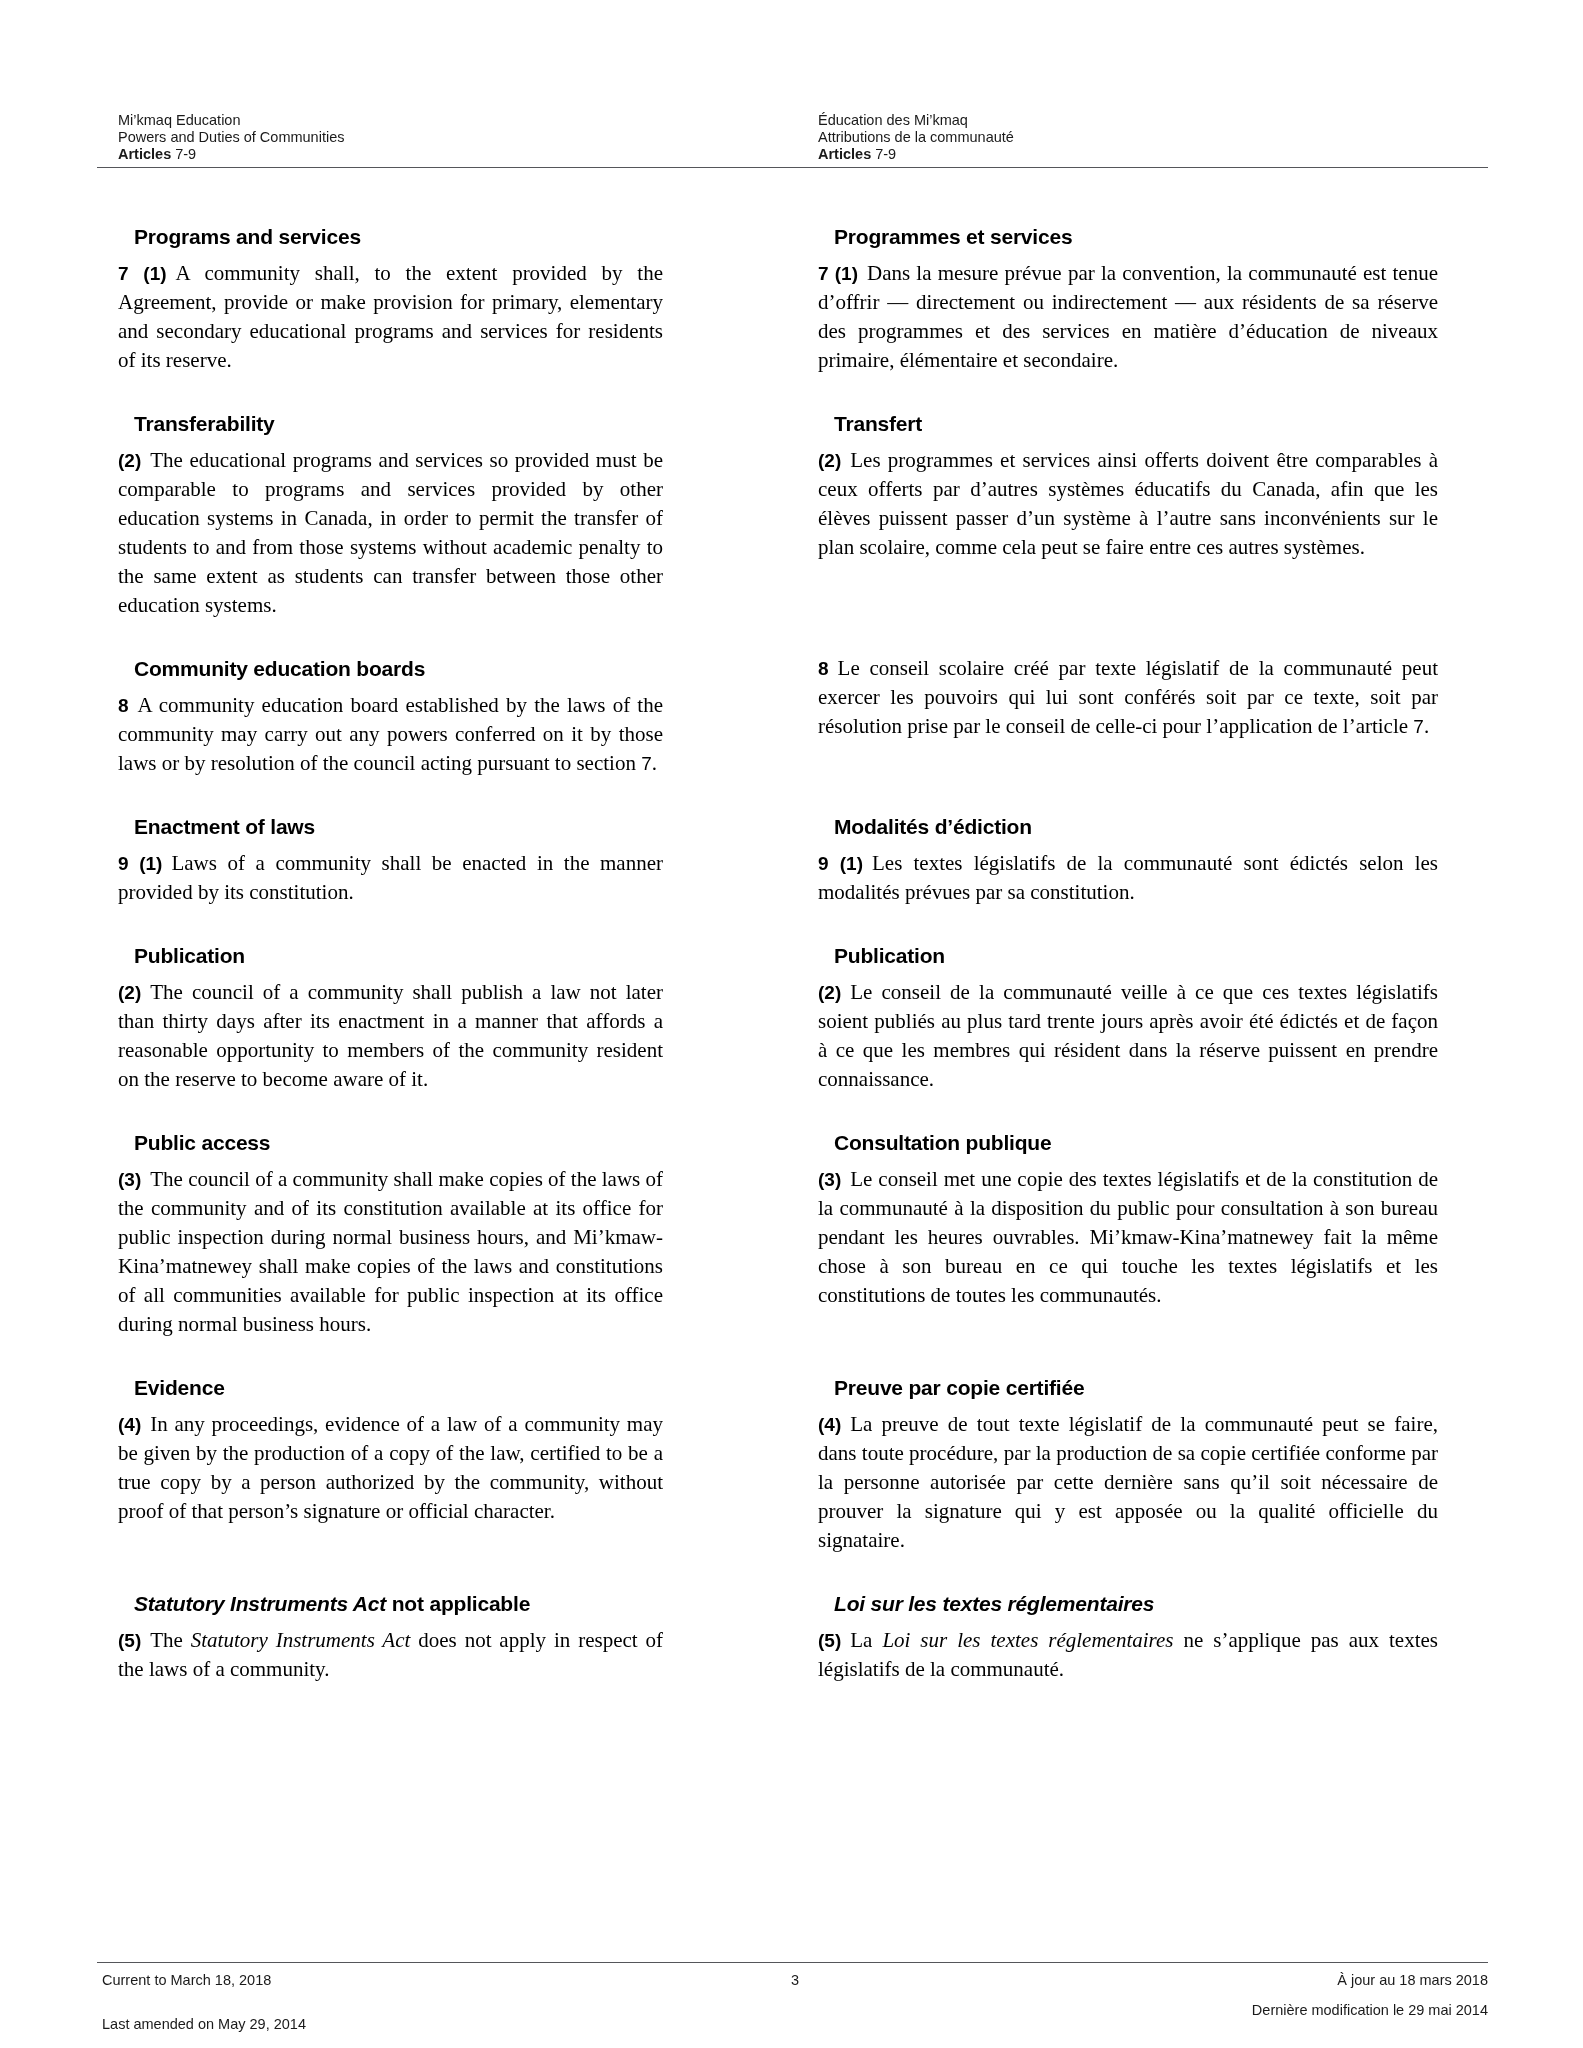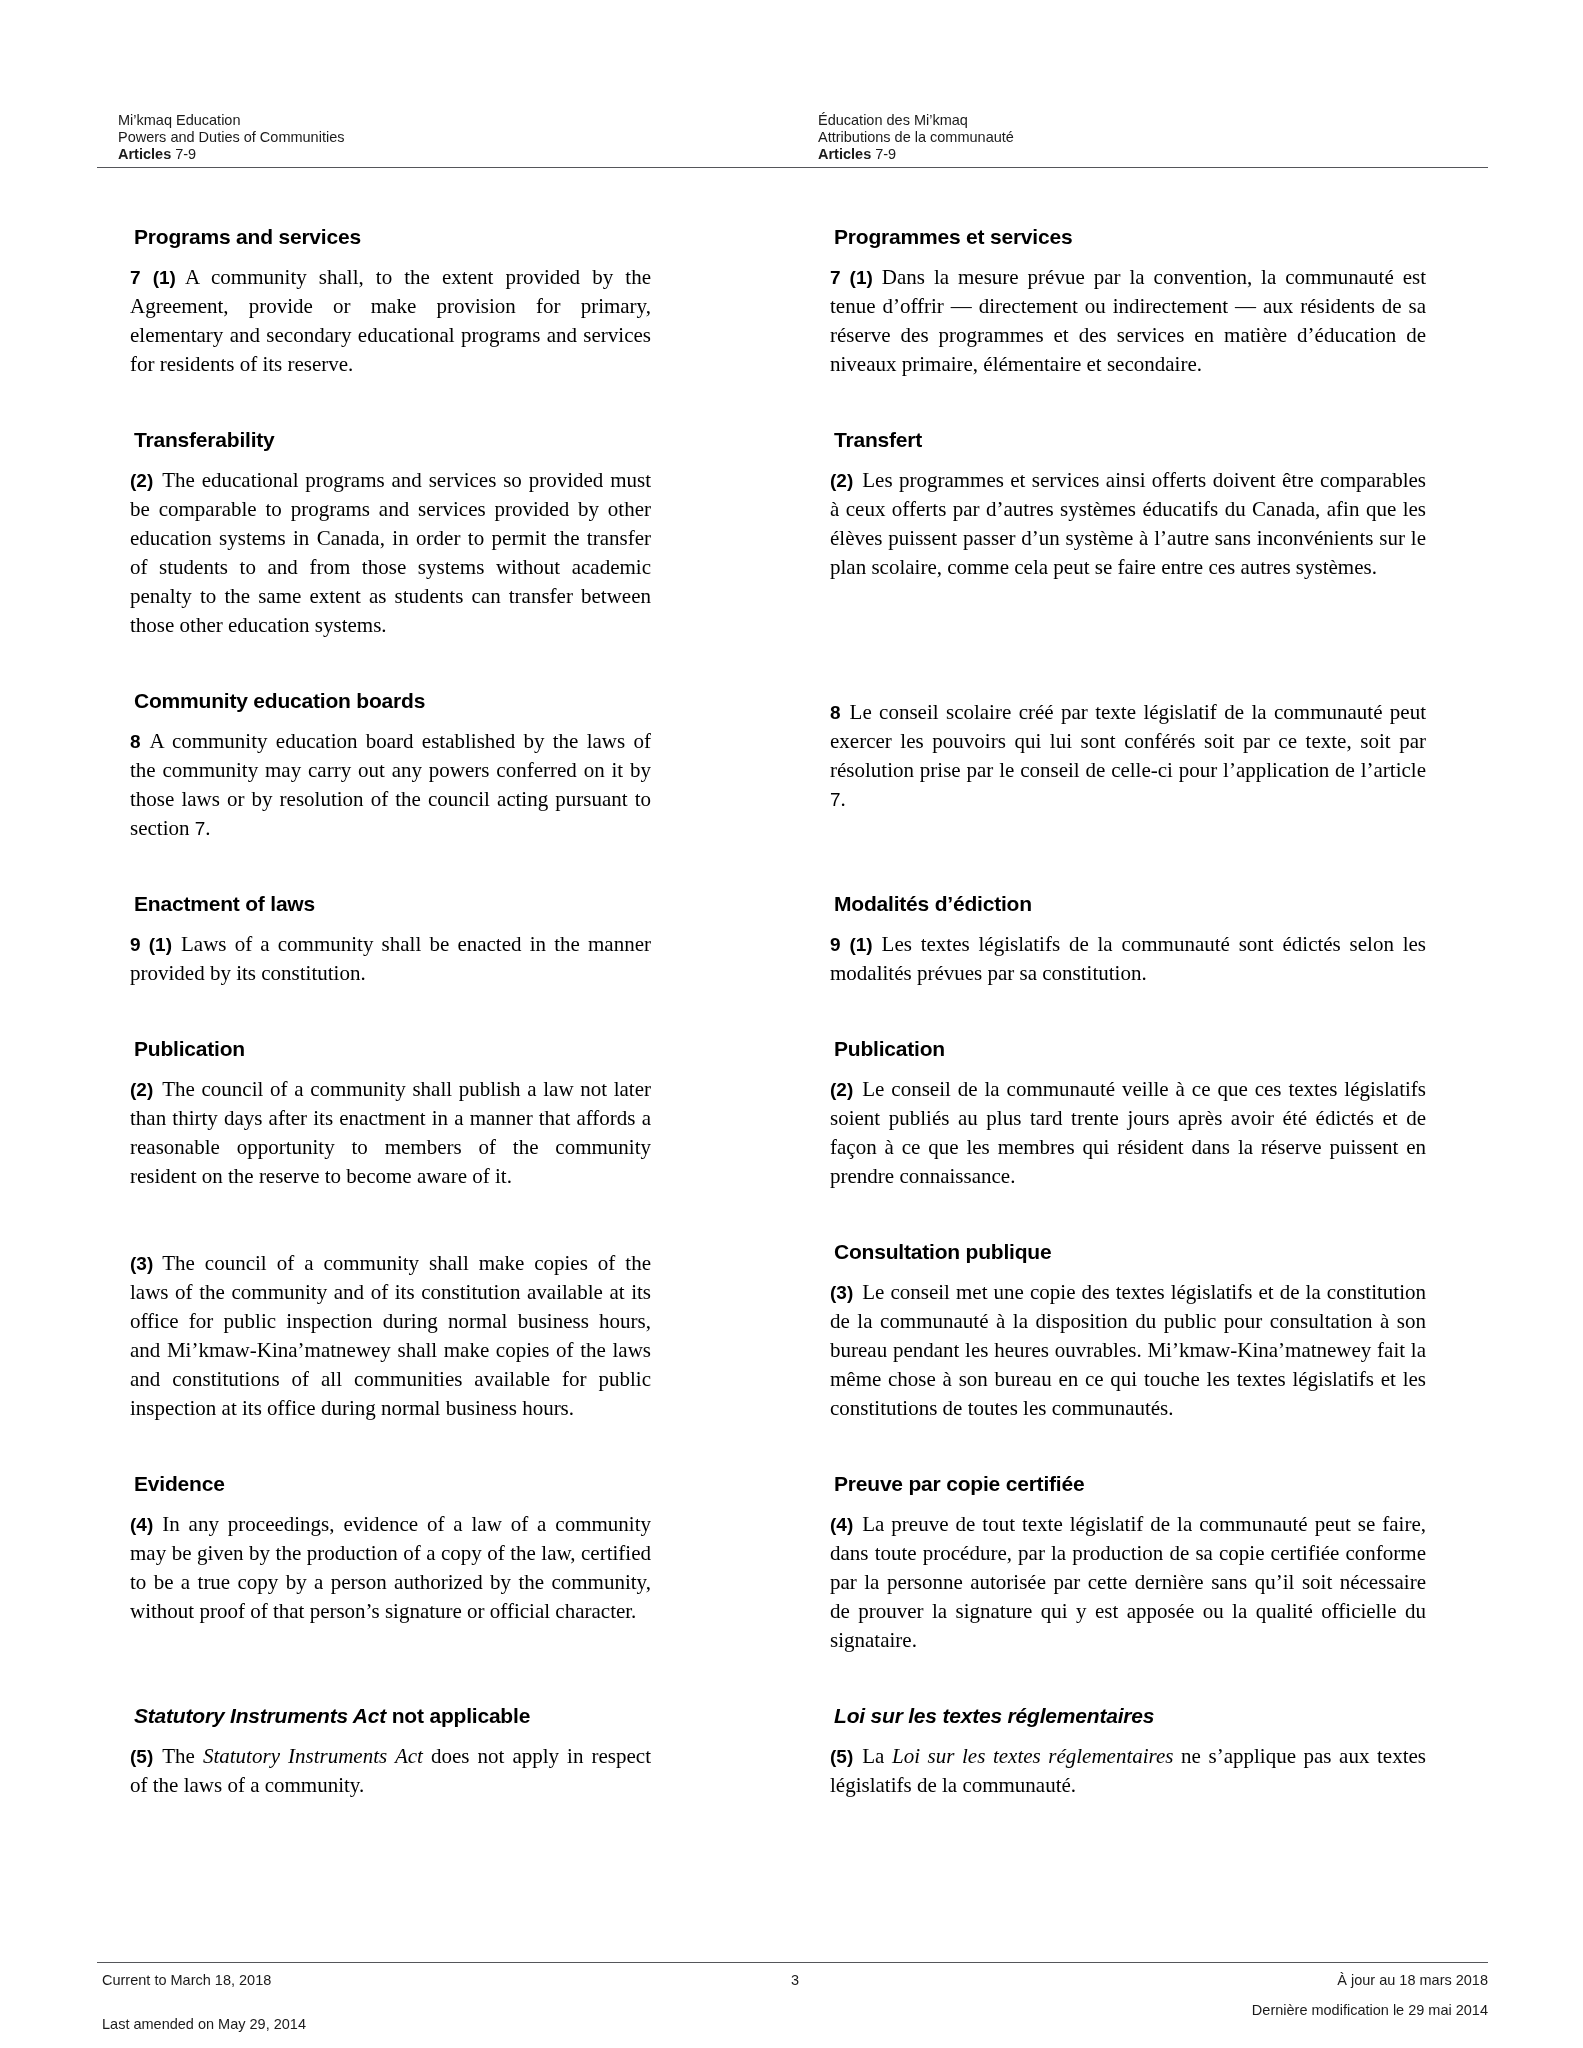--- a/index.html
+++ b/index.html
@@ -15,21 +15,21 @@
   .h-title{}
   .h-range .lbl{font-weight:bold;}
   .rule{position:absolute;left:97px;right:95px;height:1px;background:#55565a;}
   .header-rule{top:167px;}
   .footer-rule{top:1962px;}
   
   .sections{position:absolute;top:222px;left:118px;
     display:grid;grid-template-columns:545px 620px;column-gap:155px;row-gap:34px;}
   .section-heading{margin:0 0 8px 16px;font-family:"Liberation Sans",sans-serif;
     font-weight:bold;font-size:21px;line-height:29px;letter-spacing:-0.2px;}
-  .section-body{margin:12px;font-size:21px;line-height:29px;text-align:justify;
+  .section-body{margin:0;font-size:21px;line-height:29px;text-align:justify;
     hyphens:auto;-webkit-hyphens:auto;}
   .num{font-family:"Liberation Sans",sans-serif;font-weight:bold;font-size:19px;margin-right:9px;}
   .ref{font-family:"Liberation Sans",sans-serif;font-size:19px;}
   .i{font-style:italic;}
   
   .footer{position:absolute;left:102px;right:95px;top:1972px;
     font-family:"Liberation Sans",sans-serif;font-size:14.5px;line-height:16px;color:#1a1a1a;}
   .f-left1{position:absolute;left:0;top:0;}
   .f-left2{position:absolute;left:0;top:44px;}
   .f-center{position:absolute;left:0;right:0;top:0;text-align:center;}
@@ -96,20 +96,21 @@
       <div class="cell" lang="en">
         <h3 class="section-heading"><span>Publication</span></h3>
         <p class="section-body"><span class="num">(2)</span><span>The council of a community shall publish a law not later than thirty days after its enactment in a manner that affords a reasonable opportunity to members of the community resident on the reserve to become aware of it.</span></p>
       </div>
       <div class="cell" lang="fr">
         <h3 class="section-heading"><span>Publication</span></h3>
         <p class="section-body"><span class="num">(2)</span><span>Le conseil de la communauté veille à ce que ces textes législatifs soient publiés au plus tard trente jours après avoir été édictés et de façon à ce que les membres qui résident dans la réserve puissent en prendre connaissance.</span></p>
       </div>
 
       <div class="cell" lang="en">
+        <h3 class="section-heading"><span>Public access</span></h3>
         <p class="section-body"><span class="num">(3)</span><span>The council of a community shall make copies of the laws of the community and of its constitution available at its office for public inspection during normal business hours, and Mi’kmaw-Kina’matnewey shall make copies of the laws and constitutions of all communities available for public inspection at its office during normal business hours.</span></p>
       </div>
       <div class="cell" lang="fr">
         <h3 class="section-heading"><span>Consultation publique</span></h3>
         <p class="section-body"><span class="num">(3)</span><span>Le conseil met une copie des textes législatifs et de la constitution de la communauté à la disposition du public pour consultation à son bureau pendant les heures ouvrables. Mi’kmaw-Kina’matnewey fait la même chose à son bureau en ce qui touche les textes législatifs et les constitutions de toutes les communautés.</span></p>
       </div>
 
       <div class="cell" lang="en">
         <h3 class="section-heading"><span>Evidence</span></h3>
         <p class="section-body"><span class="num">(4)</span><span>In any proceedings, evidence of a law of a community may be given by the production of a copy of the law, certified to be a true copy by a person authorized by the community, without proof of that person’s signature or official character.</span></p>

